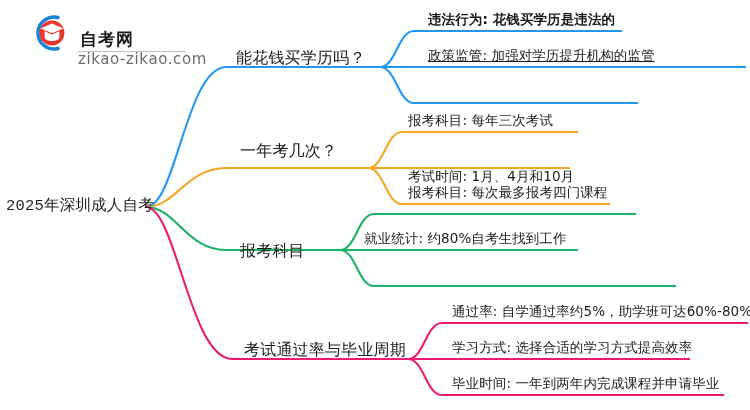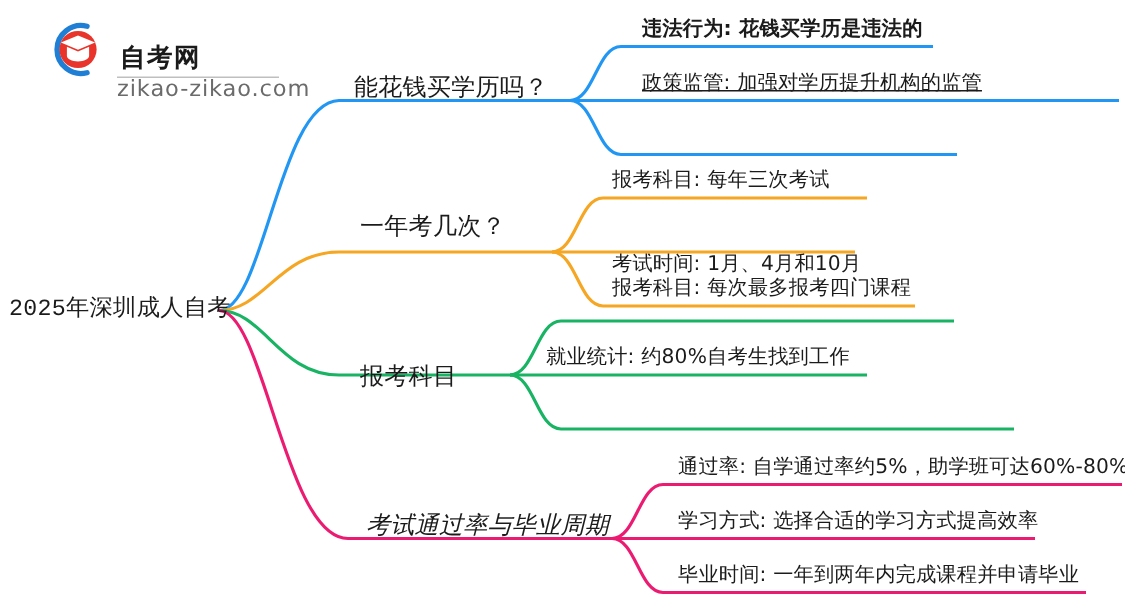--- a/index.html
+++ b/index.html
@@ -135,21 +135,21 @@
       <div class="logo-rule"></div>
       <div class="logo-url">zikao-zikao.com</div>
     </div>
   </div>
 
   <div class="node root-node" style="left:6px; top:199px;font-family:Liberation Mono, monospace;">2025年深圳成人自考</div>
 
   <div class="node branch-node" style="left:236px; top:50px;">能花钱买学历吗？</div>
   <div class="node branch-node" style="left:240px; top:143px;">一年考几次？</div>
   <div class="node branch-node" style="left:240px; top:243px;">报考科目</div>
-  <div class="node branch-node" style="left:244px; top:342px;font-style:italic;">考试通过率与毕业周期</div>
+  <div class="node branch-node" style="left:244px; top:342px;">考试通过率与毕业周期</div>
 
   <div class="node leaf-node" style="left:428px; top:13px;font-weight:bold;">违法行为: 花钱买学历是违法的</div>
   <div class="node leaf-node" style="left:428px; top:49px;text-decoration:underline;">政策监管: 加强对学历提升机构的监管</div>
 
   <div class="node leaf-node" style="left:408px; top:114px;">报考科目: 每年三次考试</div>
   <div class="node leaf-node" style="left:408px; top:150px;margin-top:20px;">考试时间: 1月、4月和10月</div>
   <div class="node leaf-node" style="left:408px; top:186px;">报考科目: 每次最多报考四门课程</div>
 
   <div class="node leaf-node" style="left:364px; top:232px;">就业统计: 约80%自考生找到工作</div>
 

